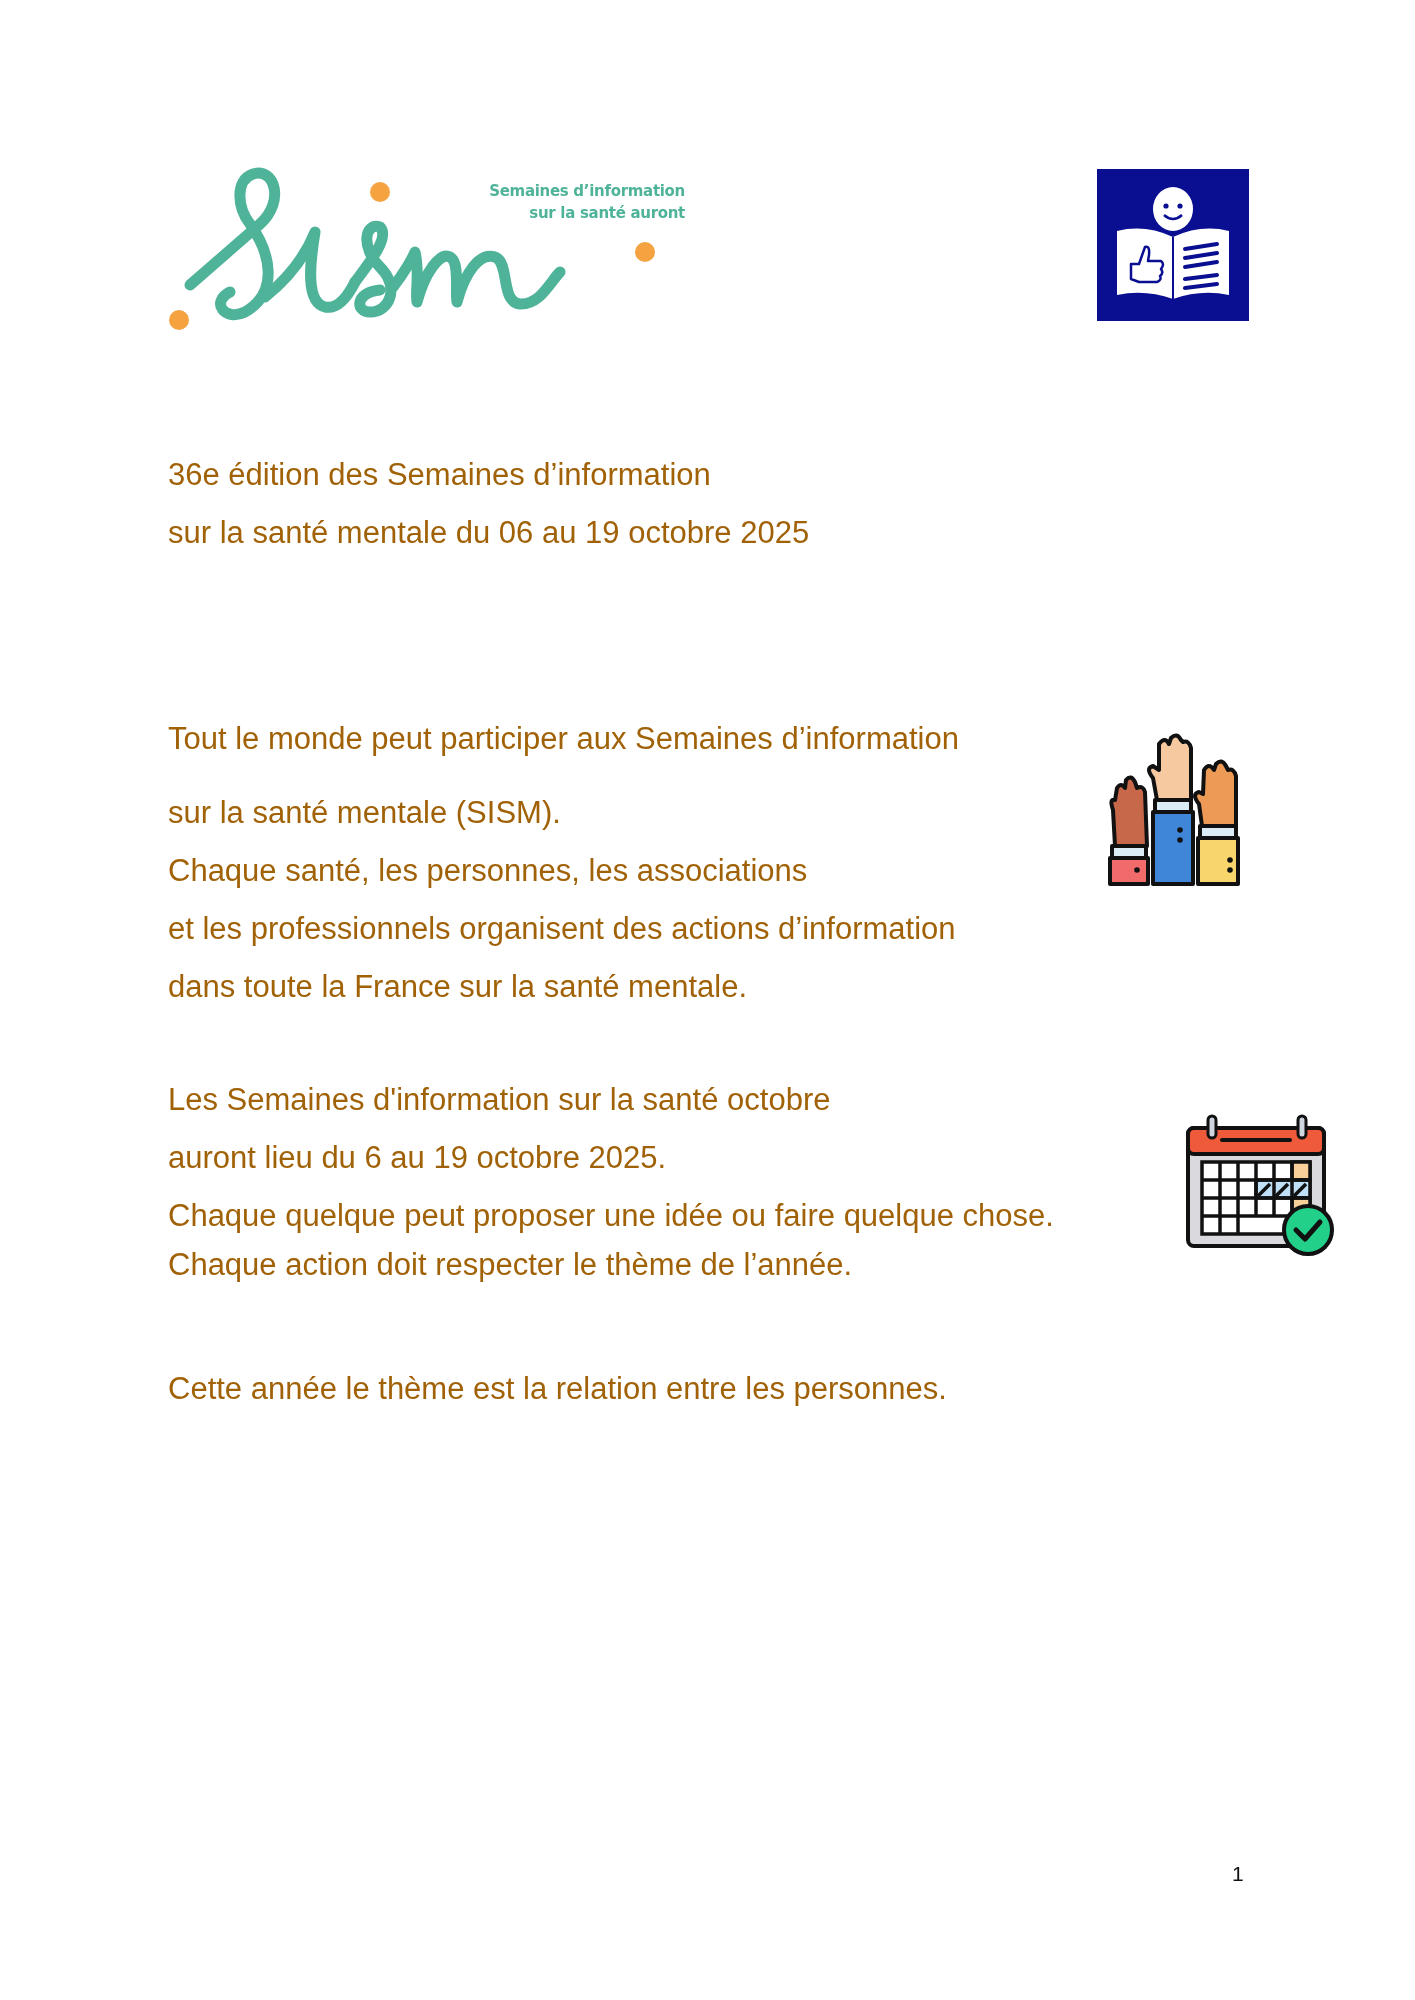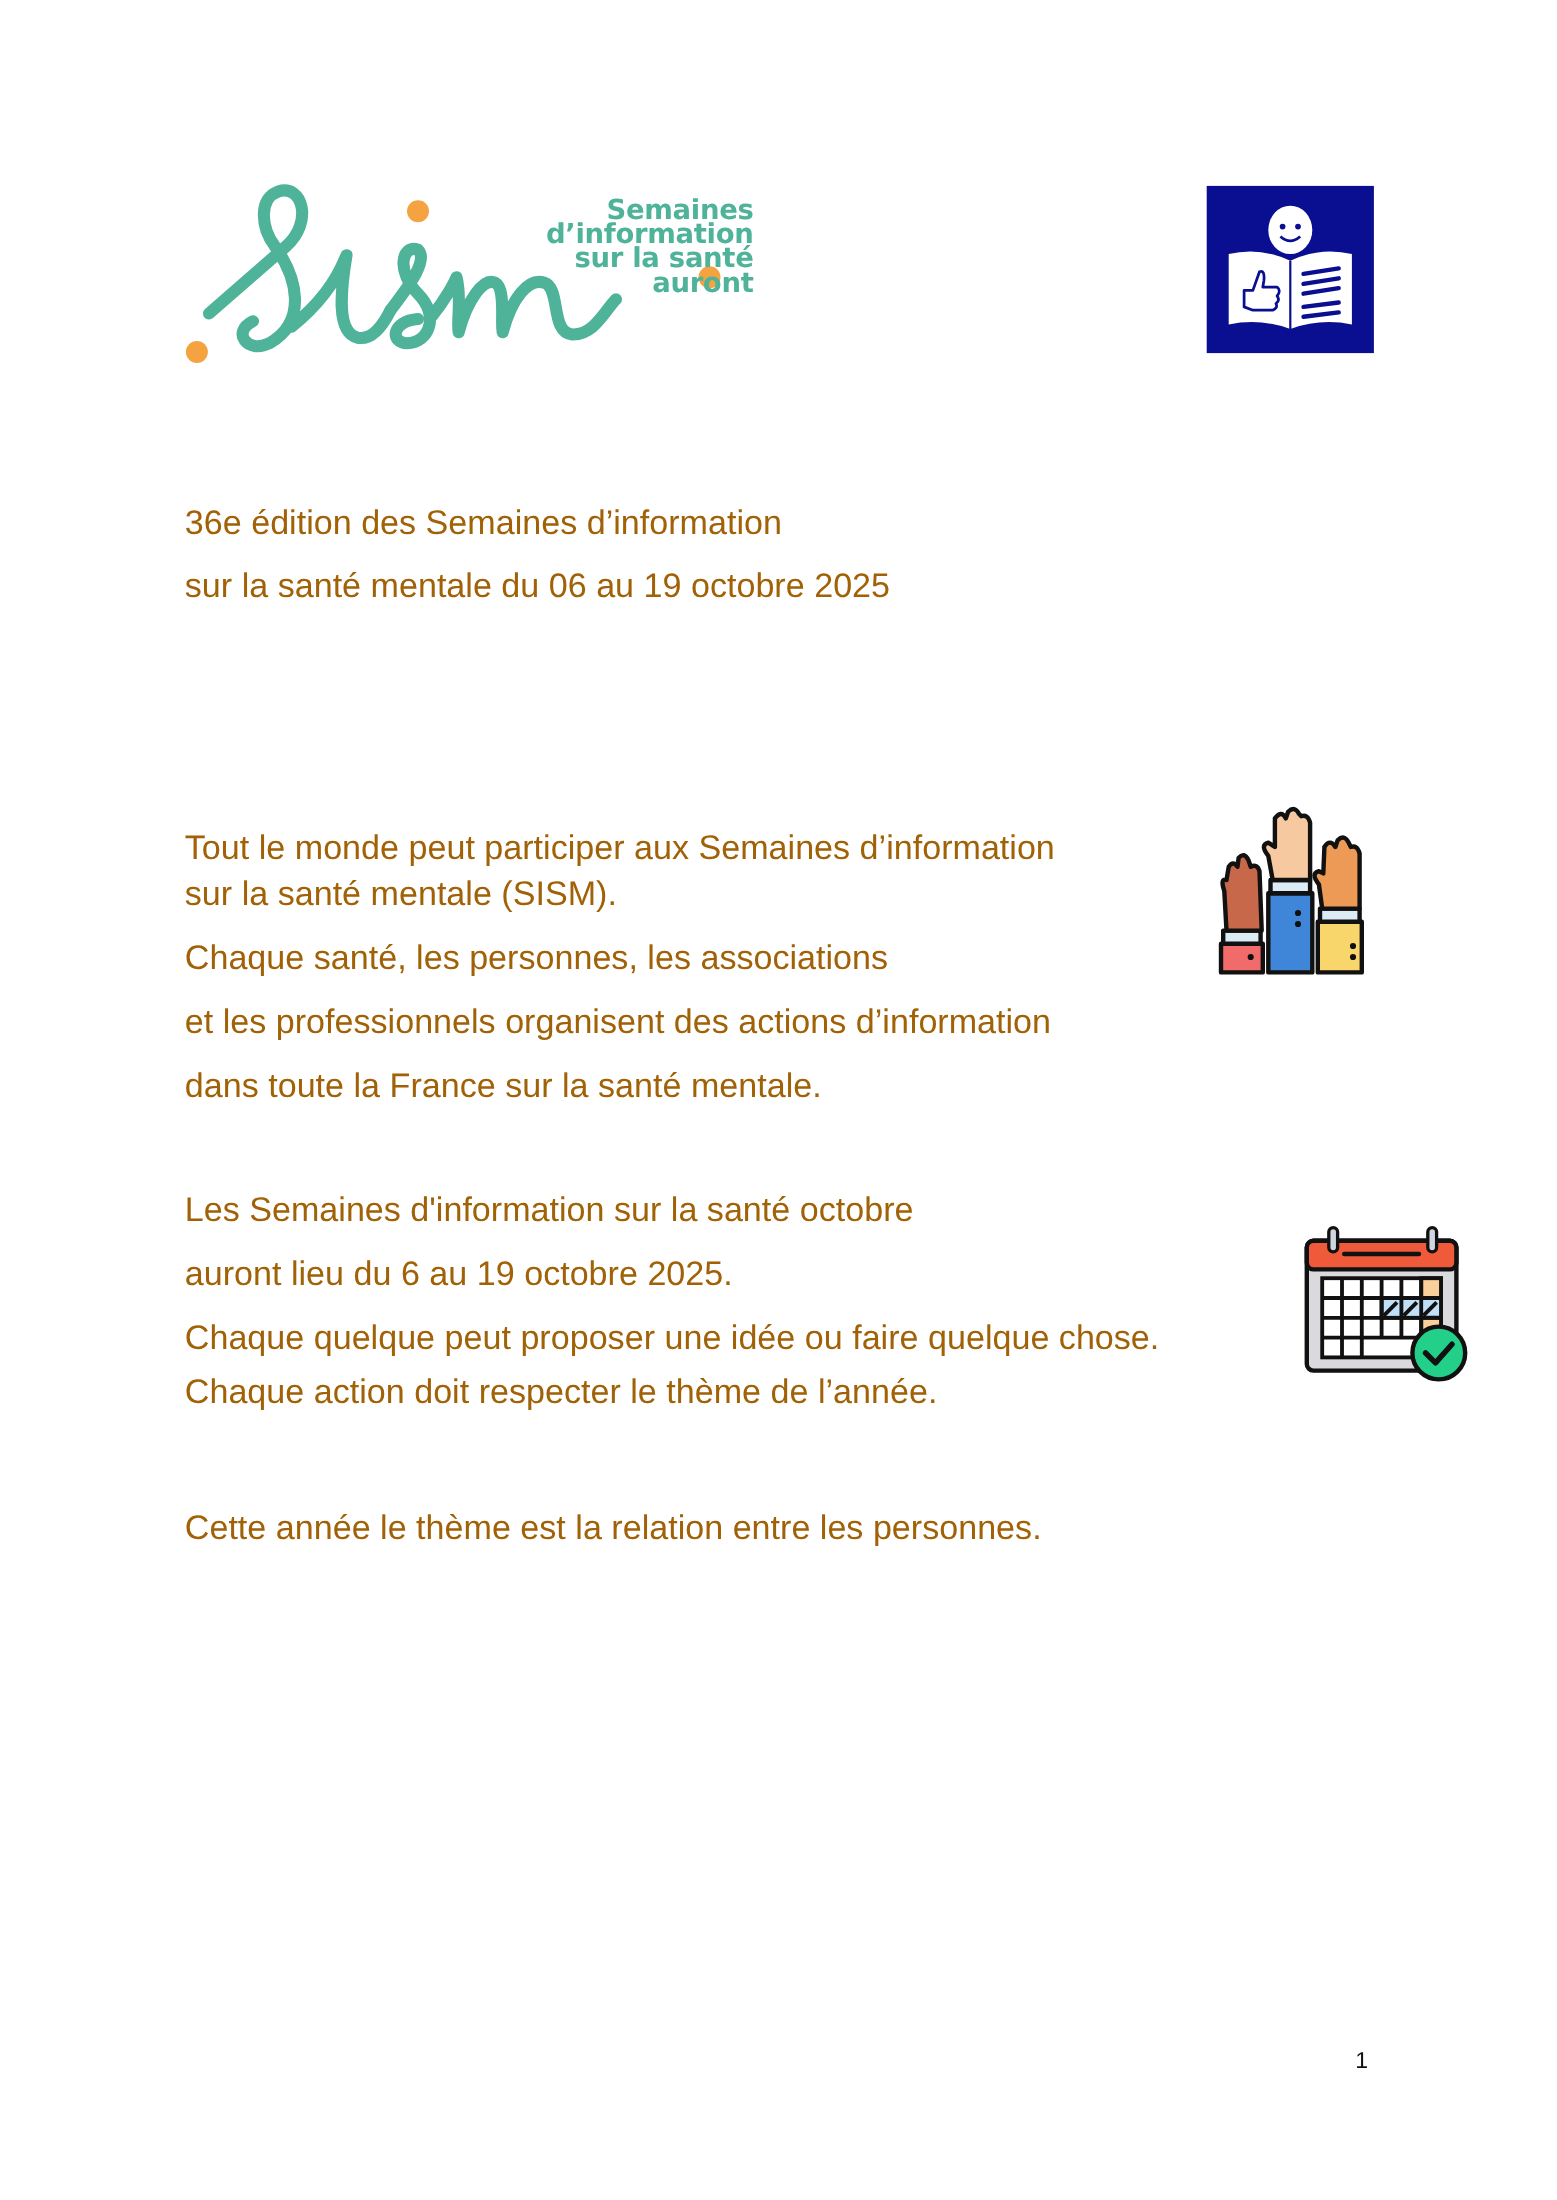--- a/index.html
+++ b/index.html
@@ -3,21 +3,21 @@
 <meta charset="utf-8">
 <style>
   html, body { margin: 0; padding: 0; background: #ffffff; }
   body { width: 1415px; height: 2000px; position: relative; overflow: hidden;
          font-family: "Liberation Sans", sans-serif; color: #111111; }
   .abs { position: absolute; }
   .line { position: absolute; left: 168px; font-size: 31px; line-height: 40px; white-space: nowrap; color: #a16207; }
   #logo { left: 165px; top: 162px; width: 510px; height: 190px; }
   #logo-text { position: absolute; left: 260px; top: 18px; width: 260px; text-align: right;
                font-family: "DejaVu Sans", sans-serif; font-weight: bold; color: #4fb39a;
-               font-size: 25px; line-height: 22px; letter-spacing: -0.3px; }
+               font-size: 15px; line-height: 22px; letter-spacing: -0.3px; }
   #easy-read { left: 1097px; top: 169px; width: 152px; height: 152px; background: #0a0f91; }
   #hands { left: 1095px; top: 730px; width: 160px; height: 160px; }
   #calendar { left: 1180px; top: 1110px; width: 160px; height: 150px; }
   #page-num { left: 1232px; top: 1862px; font-family: "Liberation Sans", sans-serif; font-size: 21px; color: #111; }
 </style>
 </head>
 <body>
 
 <div id="logo" class="abs">
   <svg width="510" height="190" viewBox="0 0 510 190">
@@ -57,21 +57,21 @@
       <line x1="88" y1="98" x2="120" y2="93"></line>
       <line x1="88" y1="110" x2="120" y2="106"></line>
       <line x1="88" y1="119" x2="120" y2="115"></line>
     </g>
   </svg>
 </div>
 
 <div class="line" style="top:455px;">36e édition des Semaines d’information</div>
 <div class="line" style="top:513px;text-align:right;">sur la santé mentale du 06 au 19 octobre 2025</div>
 
-<div class="line" style="top:751px;">Tout le monde peut participer aux Semaines d’information</div>
+<div class="line" style="top:719px;">Tout le monde peut participer aux Semaines d’information</div>
 <div class="line" style="top:793px;">sur la santé mentale (SISM).</div>
 <div class="line" style="top:851px;">Chaque santé, les personnes, les associations</div>
 <div class="line" style="top:909px;">et les professionnels organisent des actions d’information</div>
 <div class="line" style="top:967px;">dans toute la France sur la santé mentale.</div>
 
 <div id="hands" class="abs">
   <svg width="160" height="160" viewBox="0 0 160 160">
     <g stroke="#111" stroke-width="4" stroke-linejoin="round">
 
       <rect x="15" y="128" width="38" height="26" fill="#f26b6b"></rect>

